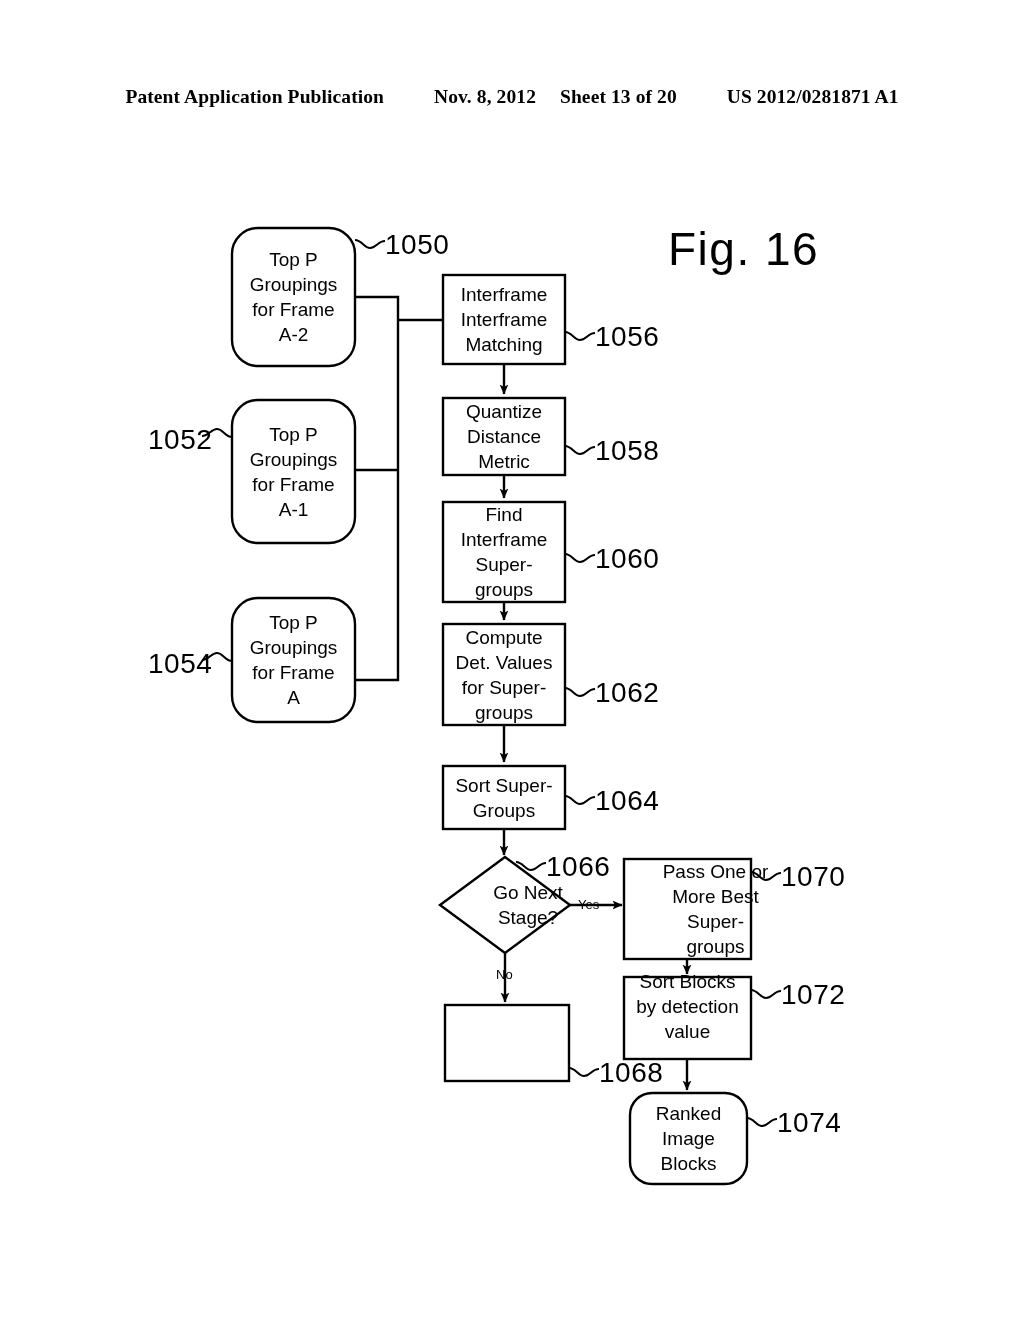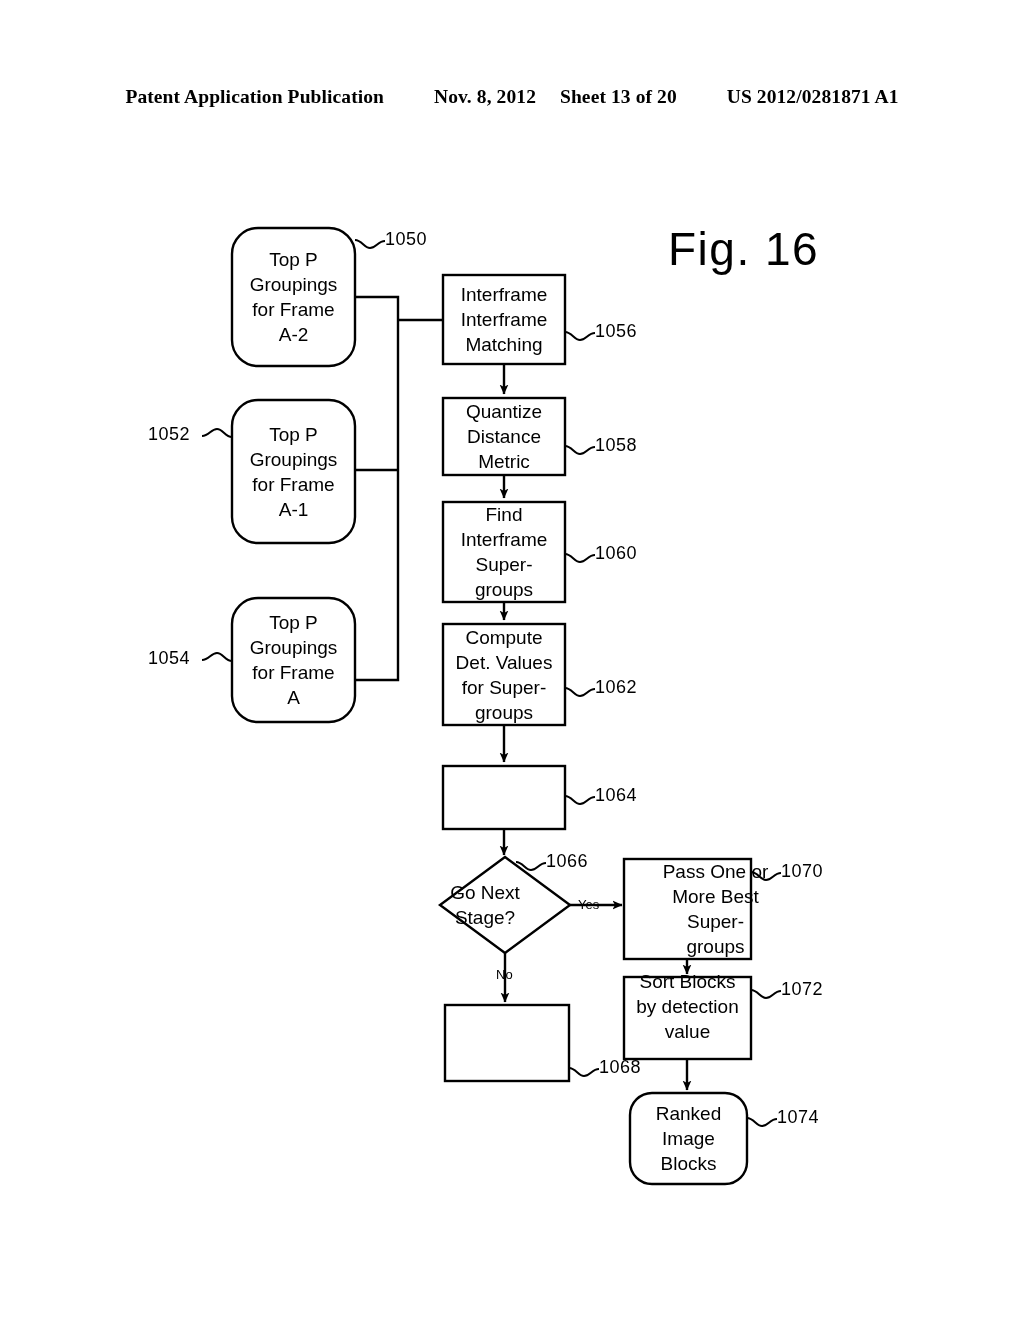--- a/index.html
+++ b/index.html
@@ -70,21 +70,21 @@
     display: flex;
     flex-direction: column;
     align-items: center;
     justify-content: center;
     pointer-events: none;
   }
   .node-label span { display: block; }
 
   .ref-num {
     position: absolute;
-    font-size: 18px;
+    font-size: 28px;
     letter-spacing: 0.5px;
     color: #000;
     white-space: nowrap;
   }
 
   .edge-label {
     position: absolute;
     font-size: 13px;
     color: #000;
     white-space: nowrap;
@@ -222,22 +222,26 @@
     <span>groups</span>
   </div>
 
   <div class="node-label" style="left:443px; top:624px; width:122px; height:101px;">
     <span>Compute</span>
     <span>Det. Values</span>
     <span>for Super-</span>
     <span>groups</span>
   </div>
 
-
-  <div class="node-label" style="left:420px; top:857px; width:130px; height:96px;">
+  <div class="node-label" style="left:443px; top:766px; width:122px; height:63px;">
+    <span>Sort Super-</span>
+    <span>Groups</span>
+  </div>
+
+  <div class="node-label" style="left:463px; top:857px; width:130px; height:96px;">
     <span>Go Next</span>
     <span>Stage?</span>
   </div>
 
 
   <div class="node-label" style="left:624px; top:859px; width:127px; height:100px;padding-left:28px;">
     <span>Pass One or</span>
     <span>More Best</span>
     <span>Super-</span>
     <span>groups</span>

